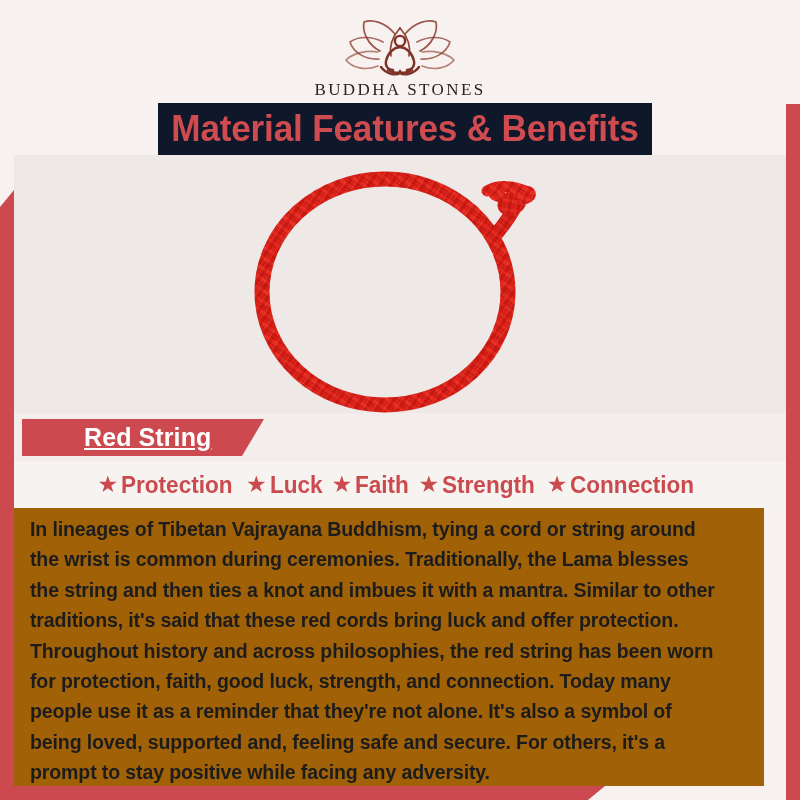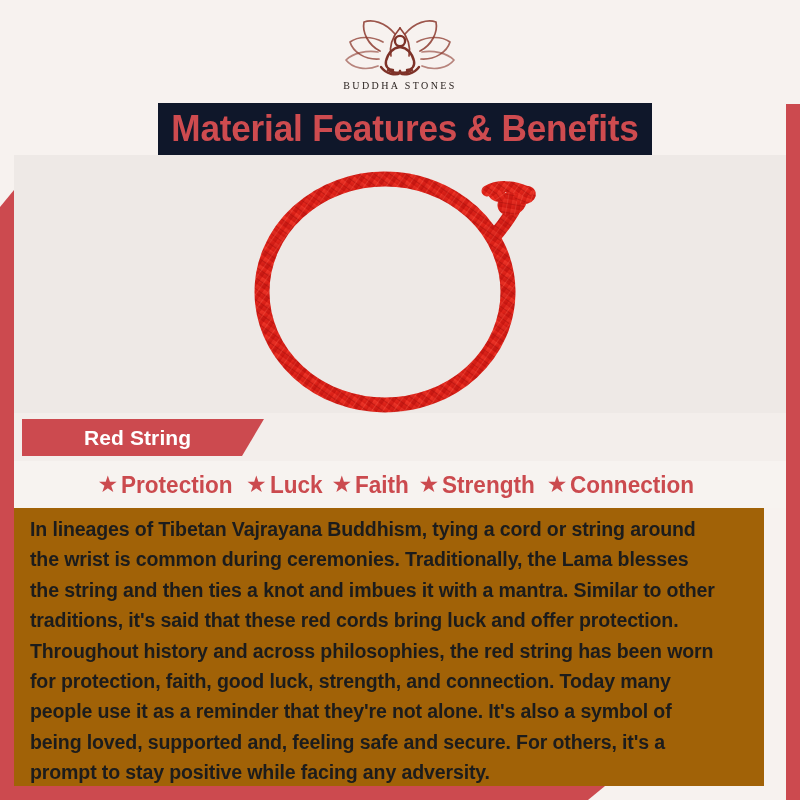--- a/index.html
+++ b/index.html
@@ -65,21 +65,21 @@
     box-sizing: border-box;
   }
   .logo-mark {
     width: 128px;
     height: 66px;
     display: block;
   }
   .logo-word {
     margin-top: 2px;
     font-family: "Liberation Serif", serif;
-    font-size: 10px;
+    font-size: 17px;
     letter-spacing: 2.4px;
     color: #2b2320;
     font-weight: 400;
   }
 
   
   .title-strip {
     position: absolute;
     top: 103px;
     left: 158px;
@@ -132,25 +132,26 @@
     top: 6px;
     width: 242px;
     height: 37px;
     background: #CC4A4F;
     clip-path: polygon(0 0, 100% 0, calc(100% - 22px) 100%, 0 100%);
     display: flex;
     align-items: center;
   }
   .ribbon-label {
     color: #ffffff;
-    font-size: 21px;
+    font-size: 25px;
     font-weight: bold;
     margin-left: 62px;
     letter-spacing: 0.1px;
     white-space: nowrap;
+    text-decoration: underline;
   }
 
   
   .benefits {
     position: absolute;
     top: 461px;
     left: 14px;
     width: 772px;
     height: 47px;
     background: #F7F3F0;

